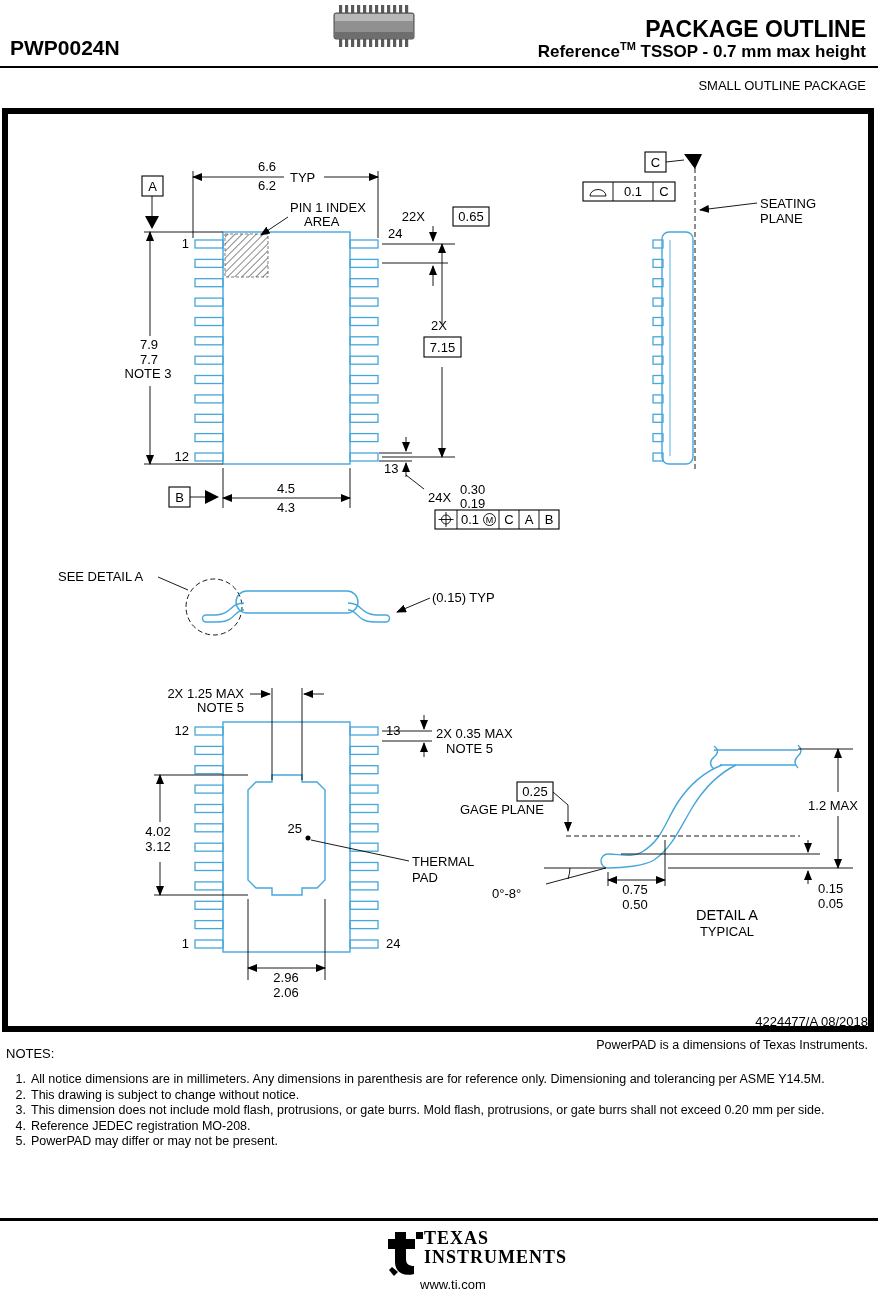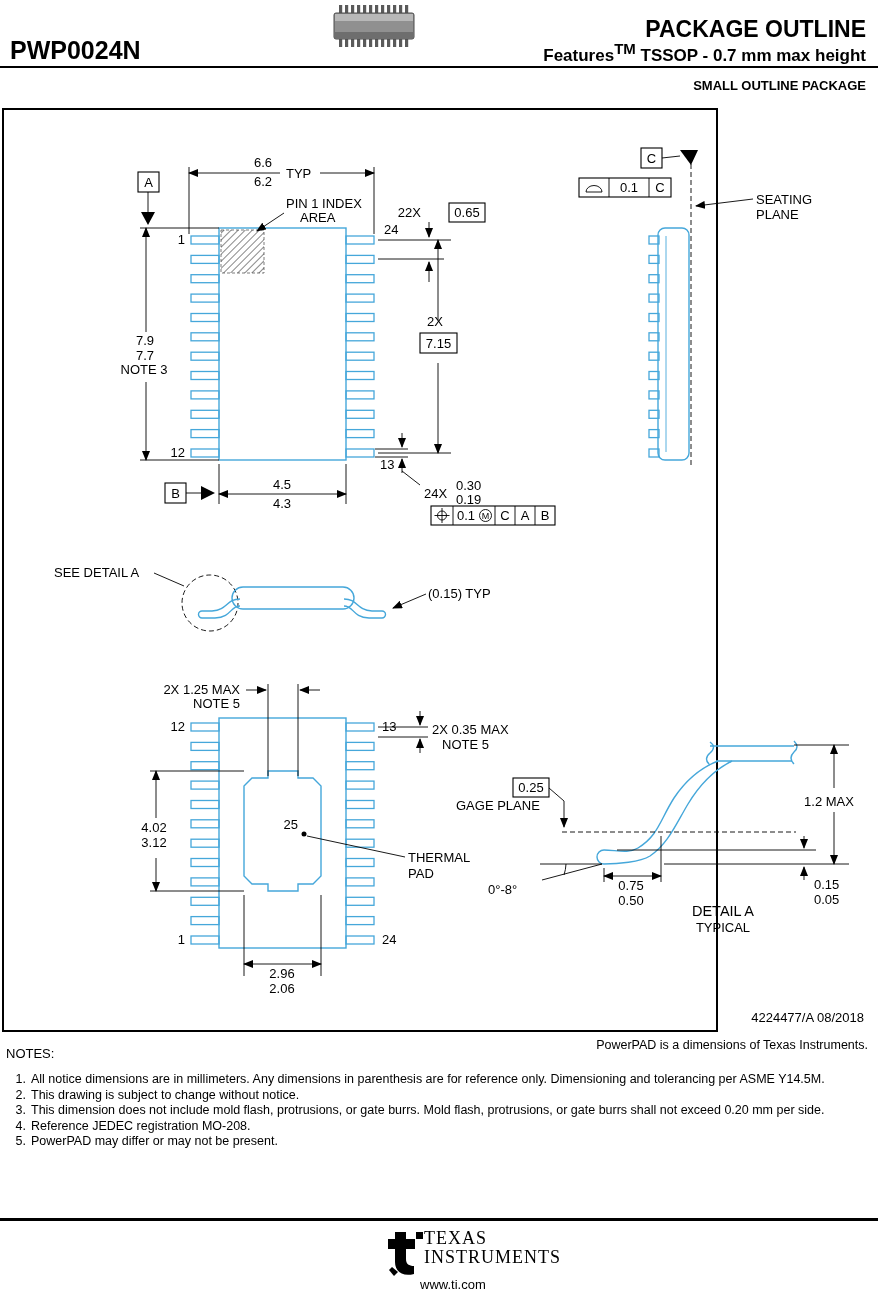--- a/index.html
+++ b/index.html
@@ -1,43 +1,43 @@
 <!DOCTYPE html>
 <html><head>
 <meta charset="utf-8">
 <style>
   html,body{margin:0;padding:0;width:878px;height:1289px;background:#fff;color:#000;
     font-family:"Liberation Sans",sans-serif;overflow:hidden;position:relative;}
   .abs{position:absolute;}
-  #part-number{left:10px;top:36px;font-size:25px;font-weight:bold;}
+  #part-number{left:10px;top:36px;font-size:21px;font-weight:bold;}
   #doc-title{right:12px;top:16px;font-size:23px;font-weight:bold;}
   #doc-subtitle{right:12px;top:40px;font-size:17px;font-weight:bold;}
-  #doc-subtitle sup{font-size:15px;}
+  #doc-subtitle sup{font-size:11px;}
   #header-rule{left:0;top:66px;width:878px;border-top:2px solid #000;}
-  #package-type{right:12px;top:78px;font-size:13px;font-weight:bold;}
-  #drawing-box{left:2px;top:108px;width:716px;height:924px;border:2px solid #000000;box-sizing:border-box;}
+  #package-type{right:12px;top:78px;font-size:13px;}
+  #drawing-box{left:2px;top:108px;width:872px;height:924px;border:6px solid #000000;box-sizing:border-box;}
   svg text{font-family:"Liberation Sans",sans-serif;font-size:13px;fill:#000;}
   svg text.fs15{font-size:14.5px;}
   svg text.fs9{font-size:9px;}
   .tm{text-anchor:middle;}
   .te{text-anchor:end;}
   .d{stroke:#000;stroke-width:0.9;fill:none;}
   .bx{stroke:#000;stroke-width:1.1;fill:none;}
   .b{stroke:#45A7DA;stroke-width:1.4;fill:none;}
   .bthin{stroke:#45A7DA;stroke-width:0.9;fill:none;}
   g.pins rect{stroke:#45A7DA;stroke-width:1.3;fill:none;}
   .dash{stroke-dasharray:5,3;}
   .fill{fill:#000;stroke:none;}
   #trademark{right:10px;top:1038px;font-size:12.5px;}
   #notes-heading{left:6px;top:1046px;font-size:13px;}
   #notes-list{left:6px;top:1072px;width:830px;font-size:12.5px;line-height:15.5px;}
   .note-item{display:flex;}
   .note-num{width:20px;text-align:right;margin-right:5px;flex:none;}
   #page-footer{left:0;top:1218px;width:878px;height:71px;border-top:3px solid #000;}
-  #brand-block{left:424px;top:8px;font-family:"Liberation Serif",serif;font-weight:normal;
+  #brand-block{left:424px;top:8px;font-family:"Liberation Serif",serif;font-weight:bold;
     font-size:18px;line-height:19px;letter-spacing:1px;}
   #footer-url{left:420px;top:56px;font-size:13px;}
   #ti-logo{left:382px;top:10px;}
   #chip-illustration{left:328px;top:2px;}
 </style>
 </head>
 <body>
 
 <div class="abs" id="part-number">PWP0024N</div>
 
@@ -71,21 +71,21 @@
         <rect x="71" y="36" width="3.2" height="9" fill="#5a5a5a"></rect>
         <rect x="77" y="36" width="3.2" height="9" fill="#5a5a5a"></rect>
     </g>
     <rect x="6" y="11" width="80" height="26" rx="2" fill="#909090" stroke="#4a4a4a"></rect>
     <rect x="7" y="12" width="78" height="7" fill="#b8b8b8"></rect>
     <rect x="7" y="30" width="78" height="6" fill="#6e6e6e"></rect>
   </svg>
 </div>
 
 <div class="abs" id="doc-title">PACKAGE OUTLINE</div>
-<div class="abs" id="doc-subtitle"><span>Features</span><sup>TM</sup><span> TSSOP - 0.7 mm max height</span></div>
+<div class="abs" id="doc-subtitle"><span>Reference</span><sup>TM</sup><span> TSSOP - 0.7 mm max height</span></div>
 <div class="abs" id="header-rule"></div>
 <div class="abs" id="package-type">SMALL OUTLINE PACKAGE</div>
 
 <div class="abs" id="drawing-box">
 <svg width="868" height="918" viewBox="0 0 868 918">
   <defs>
     <marker id="ar" markerWidth="10" markerHeight="8" refX="9" refY="4" orient="auto-start-reverse" markerUnits="userSpaceOnUse">
       <path d="M0,0 L10,4 L0,8 z" fill="#000"></path>
     </marker>
     <pattern id="hch" width="5" height="5" patternUnits="userSpaceOnUse" patternTransform="rotate(45)">

